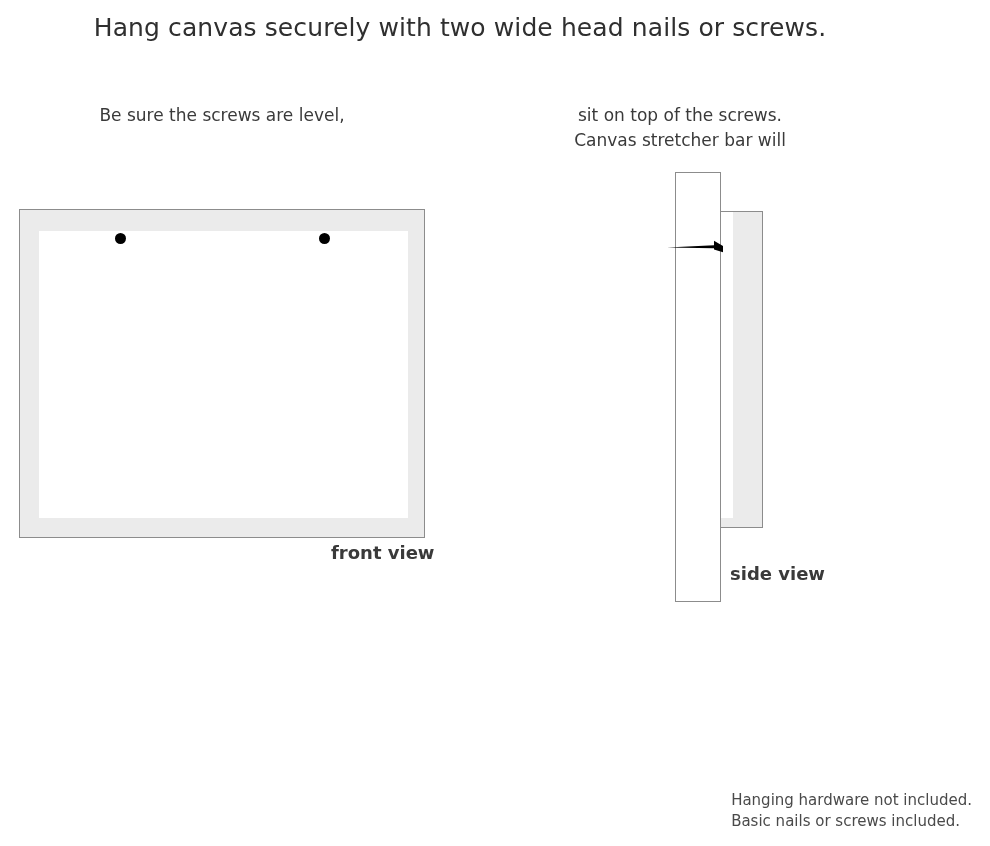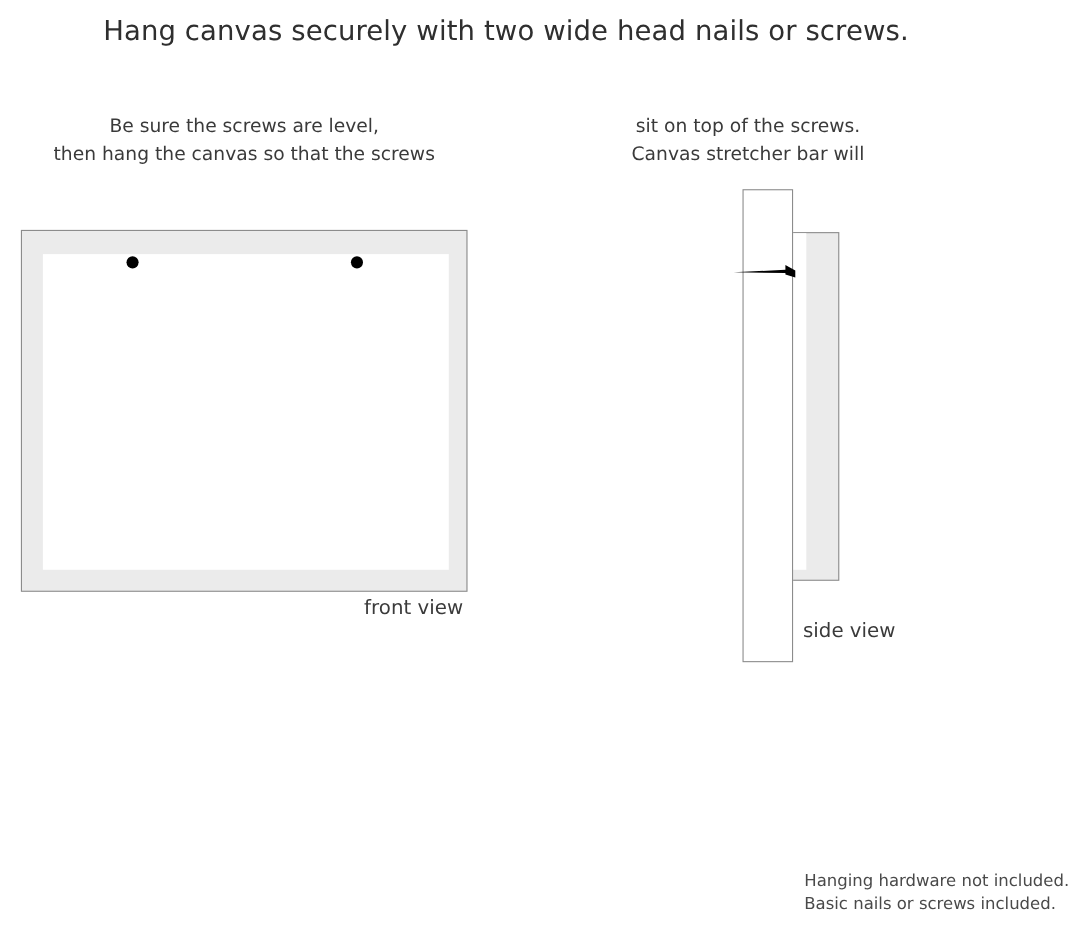--- a/index.html
+++ b/index.html
@@ -138,20 +138,21 @@
     z-index: 3;
   }
   .nail svg { display: block; }
 
   
   .view-label {
     position: absolute;
     font-size: 18px;
     color: #3a3a3a;
     white-space: nowrap;
+    font-weight: bold;
   }
   #front-view-label { left: 331px; top: 542px; }
   #side-view-label  { left: 730px; top: 563px; text-align: center; }
 
   
   #footer-note {
     position: absolute;
     right: 18px;
     top: 790px;
     font-size: 15px;
@@ -163,21 +164,20 @@
     white-space: nowrap;
   }
 </style>
 </head>
 <body>
 
 <div class="title">Hang canvas securely with two wide head nails or screws.</div>
 
 <div class="instructions" id="front-instructions">
   <span class="line">Be sure the screws are level,</span>
-  <span class="line">then hang the canvas so that the screws</span>
 </div>
 
 <div id="front-view-figure">
   <div class="canvas-frame">
     <div class="canvas-inner"></div>
     <div class="screw-dot" id="screw-dot-left"></div>
     <div class="screw-dot" id="screw-dot-right"></div>
   </div>
 </div>
 

